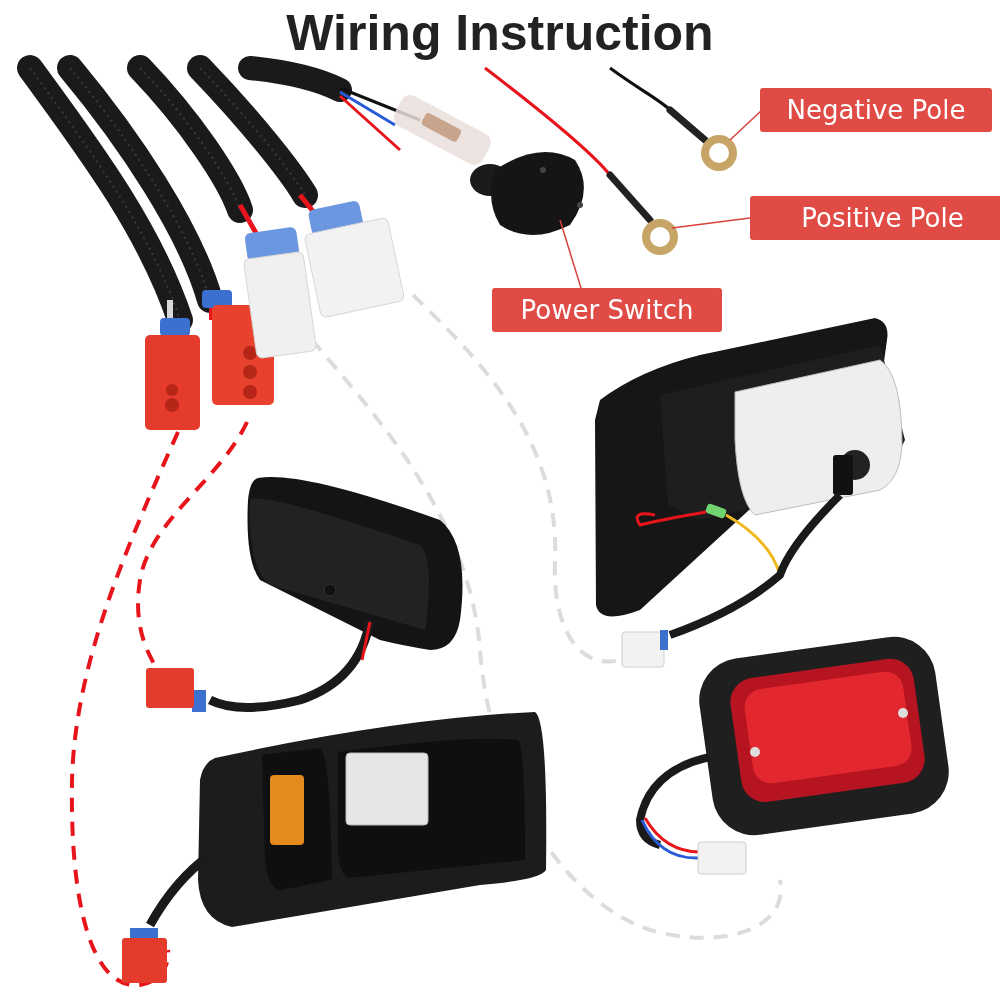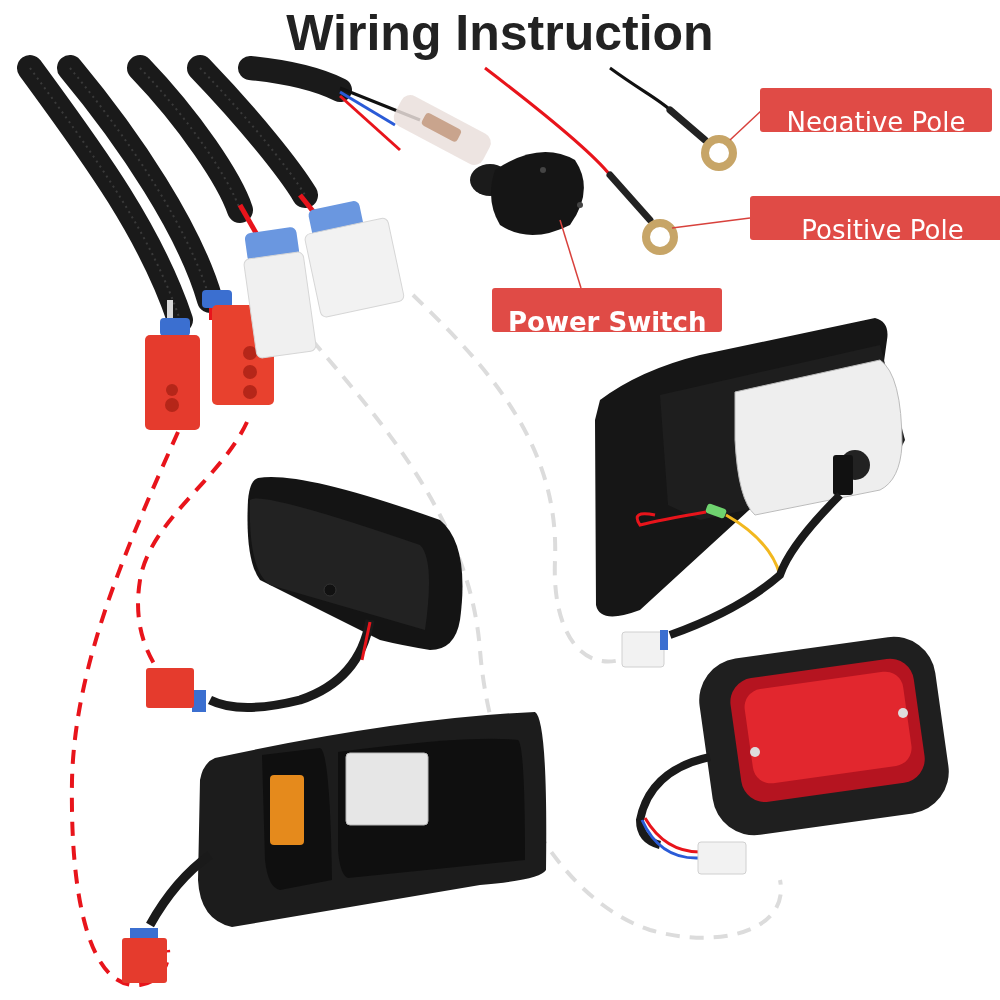--- a/index.html
+++ b/index.html
@@ -1,19 +1,19 @@
 <!DOCTYPE html>
 <html><head>
 <meta charset="utf-8">
 <style>
   html, body { margin:0; padding:0; background:#ffffff; }
   body { width:1000px; height:1000px; position:relative; overflow:hidden; font-family:"Liberation Sans", sans-serif; }
   .title { position:absolute; left:0; top:4px; width:1000px; text-align:center; font-family:"Liberation Sans", sans-serif; font-weight:bold; font-size:50px; color:#222222; letter-spacing:0px; }
   svg.art { position:absolute; left:0; top:0; }
-  .label { position:absolute; background:#e04b46; color:#ffffff; font-family:"DejaVu Sans", sans-serif; font-size:26px; line-height:44px; height:44px; padding:12px 16px; border-radius:3px; white-space:nowrap; box-sizing:border-box; text-align:center; }
+  .label { position:absolute; background:#e04b46; color:#ffffff; font-family:"DejaVu Sans", sans-serif; font-size:26px; line-height:44px; height:44px; padding:0 16px; border-radius:3px; white-space:nowrap; box-sizing:border-box; text-align:center; }
 </style>
 </head>
 <body>
 
 <div class="title">Wiring Instruction</div>
 
 <svg class="art" width="1000" height="1000" viewBox="0 0 1000 1000">
 
   <g fill="none" stroke="#e8141b" stroke-width="4" stroke-dasharray="14,10">
     <path d="M 178 432 C 130 540, 75 660, 72 780 C 70 900, 90 990, 140 985 C 160 982, 170 965, 168 950"></path>
@@ -143,13 +143,13 @@
     <circle cx="903" cy="713" r="5" fill="#ddd"></circle>
     <path d="M 710 757 Q 650 770 640 820 Q 640 840 660 845" fill="none" stroke="#1a1a1a" stroke-width="8"></path>
     <path d="M 642 820 Q 660 860 700 858" fill="none" stroke="#2a5bd7" stroke-width="3"></path>
     <path d="M 645 818 Q 665 852 700 852" fill="none" stroke="#e8141b" stroke-width="3"></path>
     <rect x="698" y="842" width="48" height="32" rx="3" fill="#f2f2f2" stroke="#d0d0d0"></rect>
   </g>
 </svg>
 
 <div class="label" style="left:760px; top:88px; width:232px;">Negative Pole</div>
 <div class="label" style="left:750px; top:196px; width:265px;">Positive Pole</div>
-<div class="label" style="left:492px; top:288px; width:230px;font-weight:bold;">Power Switch</div>
+<div class="label" style="left:492px; top:288px; width:230px;">Power Switch</div>
 
 </body></html>

